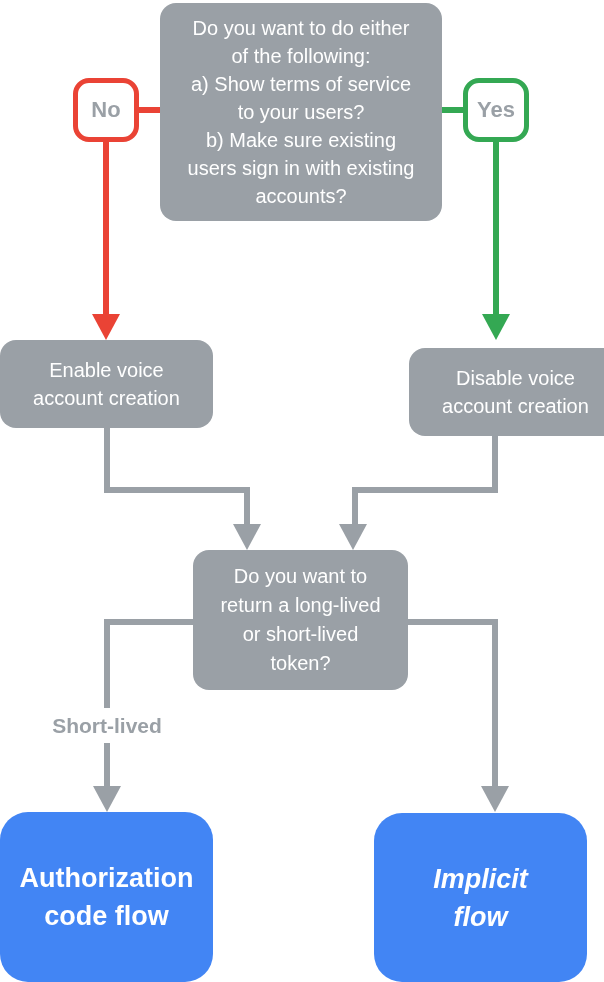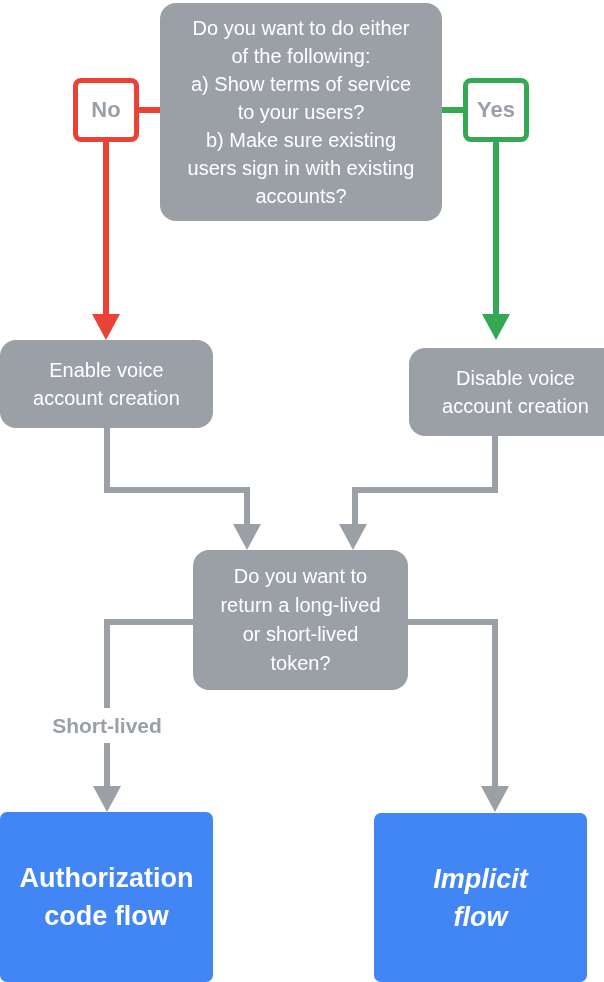--- a/index.html
+++ b/index.html
@@ -44,33 +44,33 @@
   }
   .node.gray {
     background: var(--box-gray);
     border-radius: 16px;
     color: var(--text-white);
     font-size: 20px;
     line-height: 28px;
   }
   .node.blue {
     background: var(--box-blue);
-    border-radius: 7px;
+    border-radius: 28px;
     color: var(--text-white);
     font-size: 27px;
     line-height: 38px;
     font-weight: bold;
   }
   .badge {
     position: absolute;
     box-sizing: border-box;
     background: var(--label-bg);
     border-style: solid;
     border-width: 5px;
-    border-radius: 8px;
+    border-radius: 16px;
     display: flex;
     align-items: center;
     justify-content: center;
     color: var(--text-gray);
     font-size: 22px;
     font-weight: bold;
   }
   .badge.red   { border-color: var(--line-red); }
   .badge.green { border-color: var(--line-green); }
   .edge-label {

